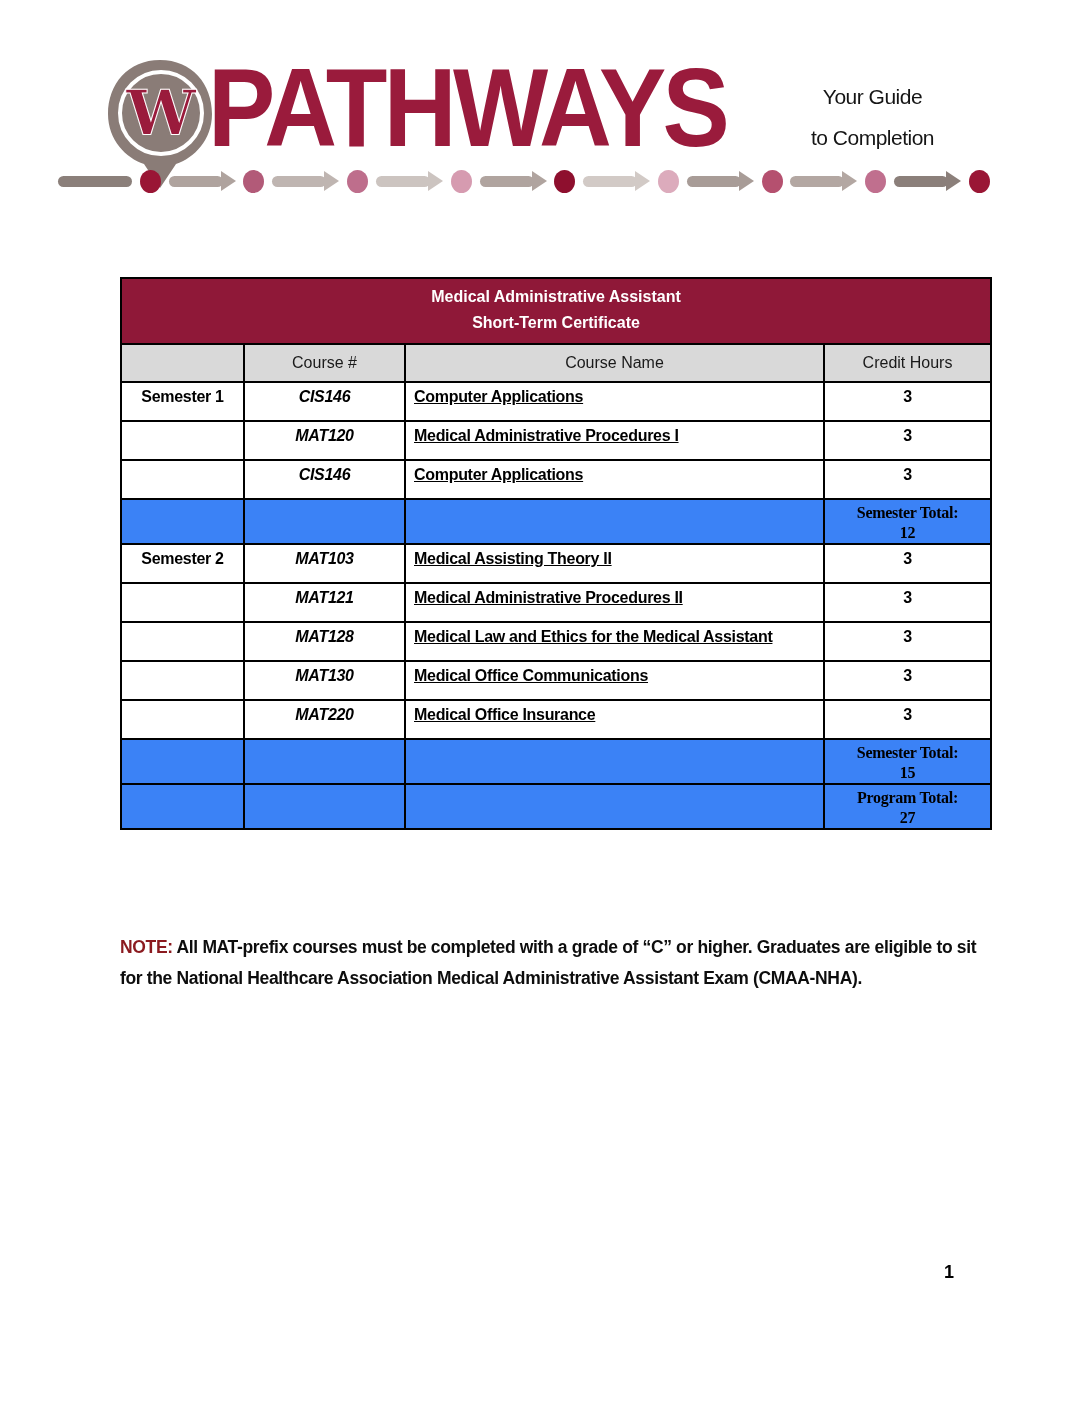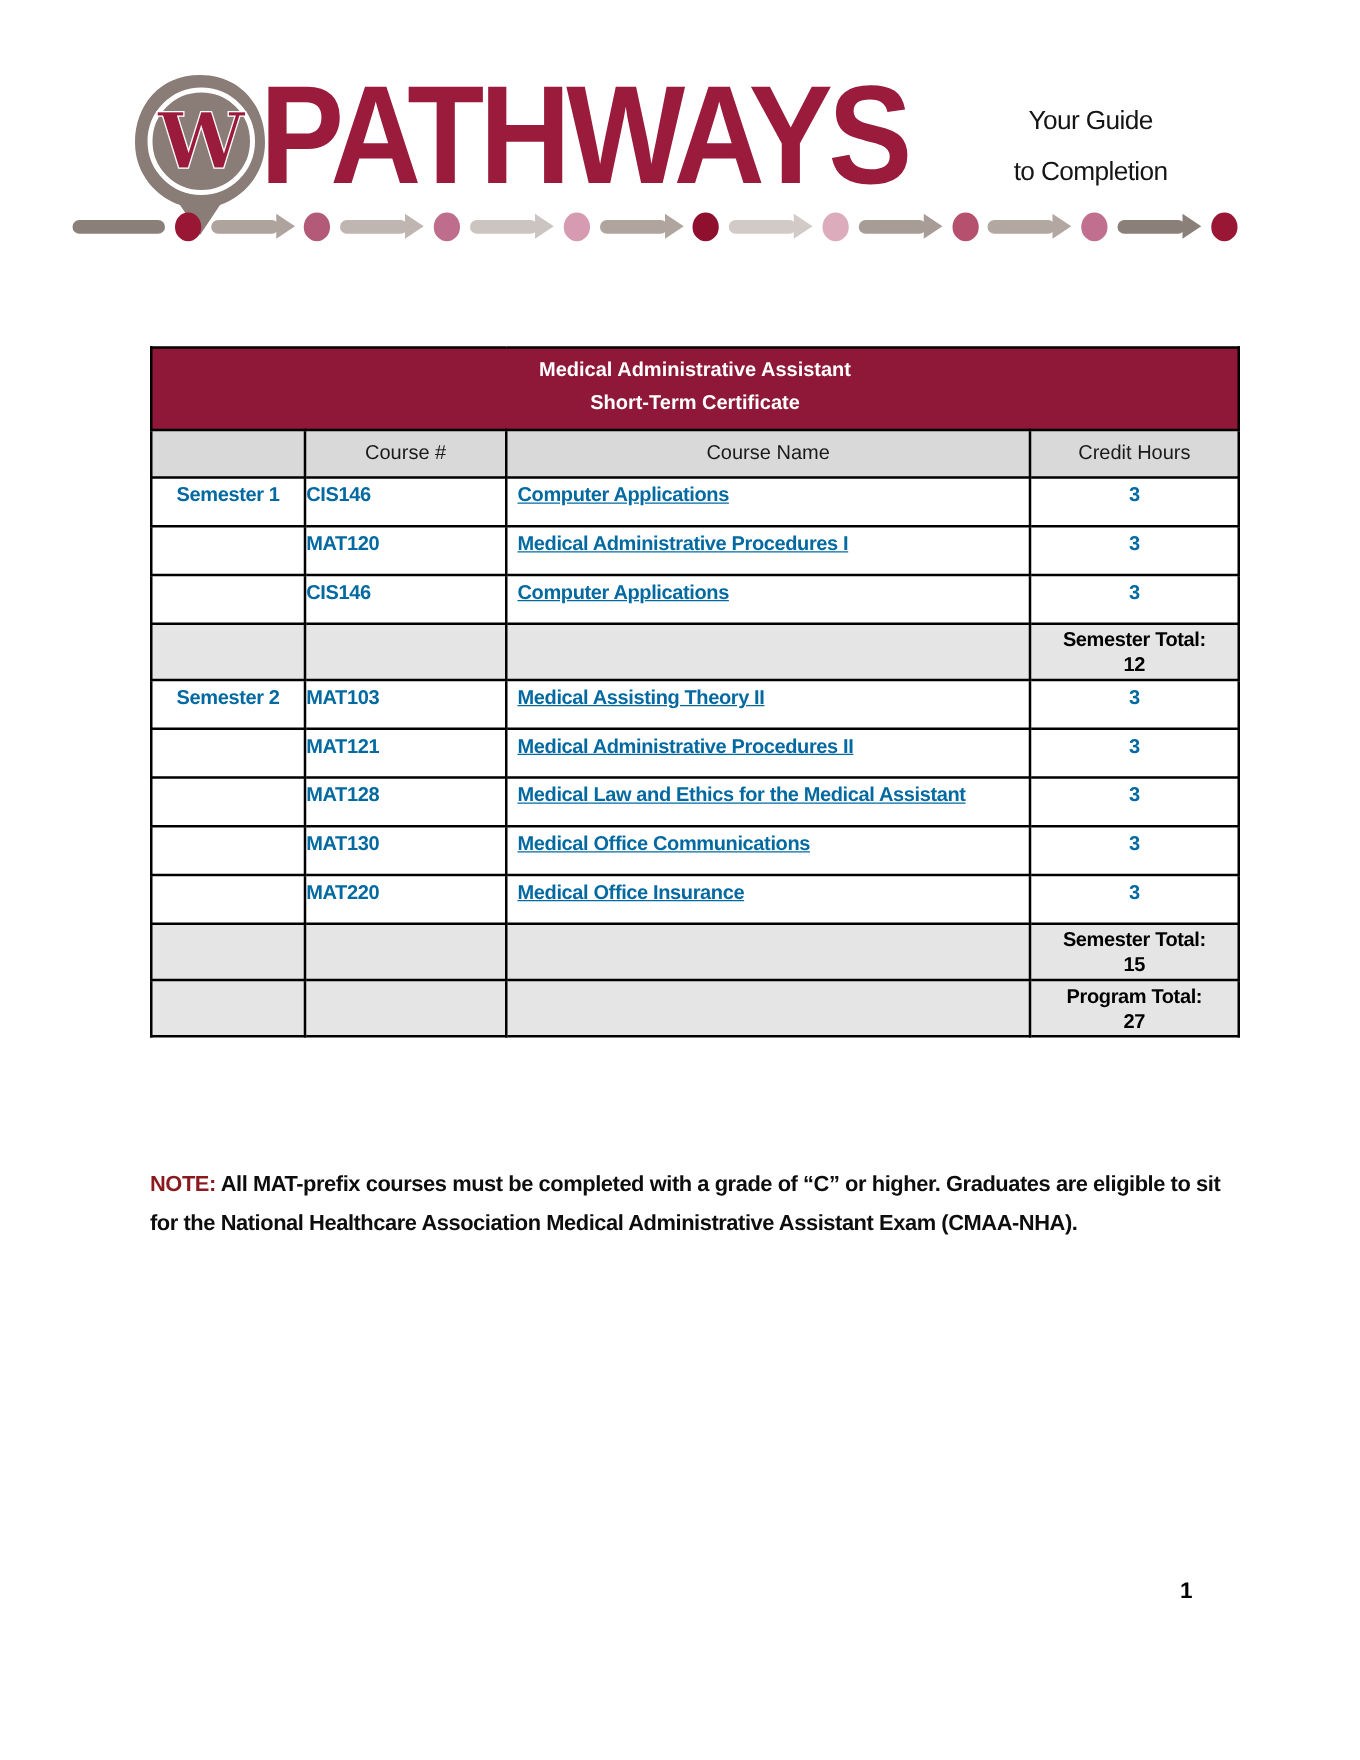--- a/index.html
+++ b/index.html
@@ -50,28 +50,28 @@
     background:#8F1838; color:#fff; text-align:center;
     font-weight:bold; font-size:16px; padding:5px 0 7px 0;
   }
   .title-cell div { line-height:26px; }
   .hdr td {
     background:#D9D9D9; height:38px; font-size:16px; color:#1a1a1a;
     text-align:center; vertical-align:middle; font-weight:normal;
   }
   .row-course td {
     height:39px; vertical-align:top; padding-top:5px;
-    font-weight:bold; font-size:16px; letter-spacing:-0.3px; color:#0369a1;
+    font-weight:bold; font-size:16px; letter-spacing:-0.3px; color:#000000;
     background:#fff;
   }
   .row-course td.sem  { text-align:center; }
-  .row-course td.num  { text-align:left; }
+  .row-course td.num  { text-align:center;font-style:italic; }
   .row-course td.name { text-align:left; padding-left:8px;text-decoration:underline; }
   .row-course td.cr   { text-align:center; }
-  .row-total td { background:#e5e5e5; height:44px; vertical-align:top; }
+  .row-total td { background:#3b82f6; height:44px; vertical-align:top;font-family:Liberation Serif, serif; }
   .row-total td.total-label {
     text-align:center; font-weight:bold; font-size:16px;
     letter-spacing:-0.3px; padding-top:3px;
   }
   .row-total td.total-label div { line-height:20px; }
 
   
   .note {
     position:absolute; left:120px; top:932px; width:880px;
     font-size:17.5px; font-weight:bold; line-height:31px; color:#0d0d0d;

